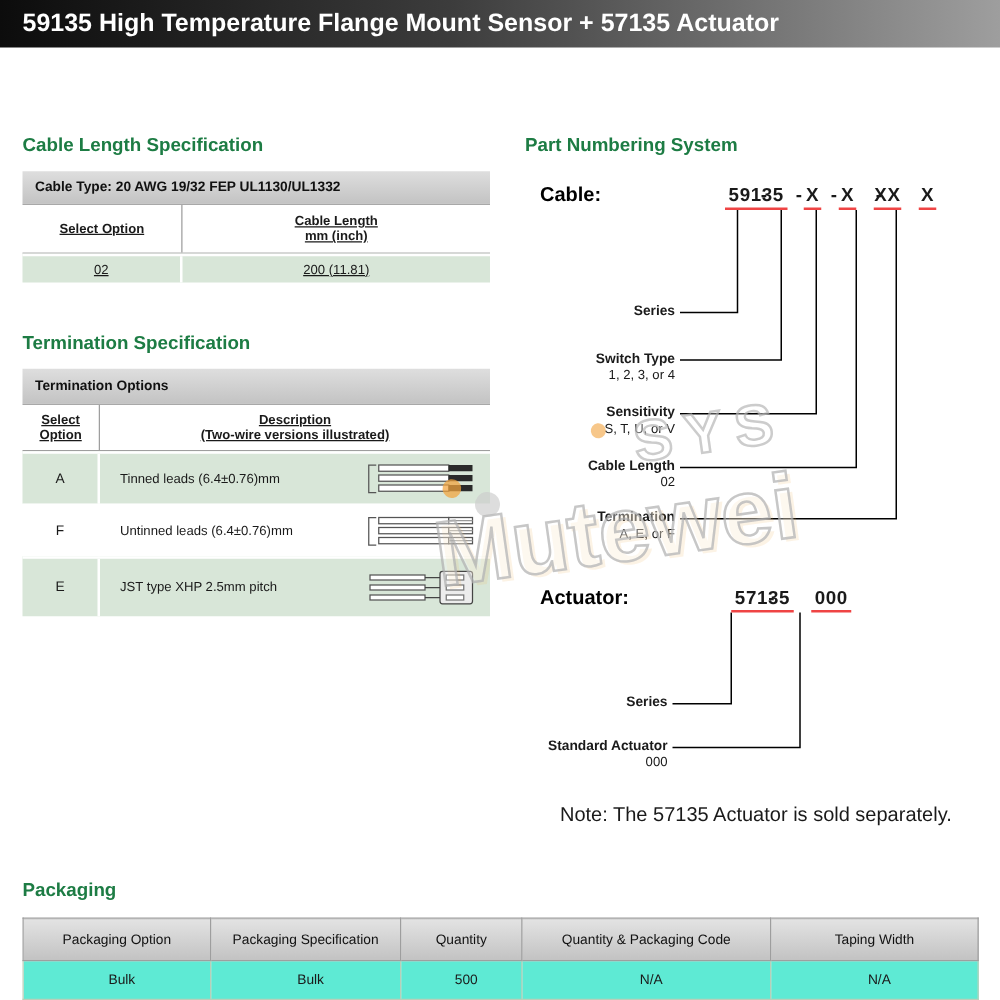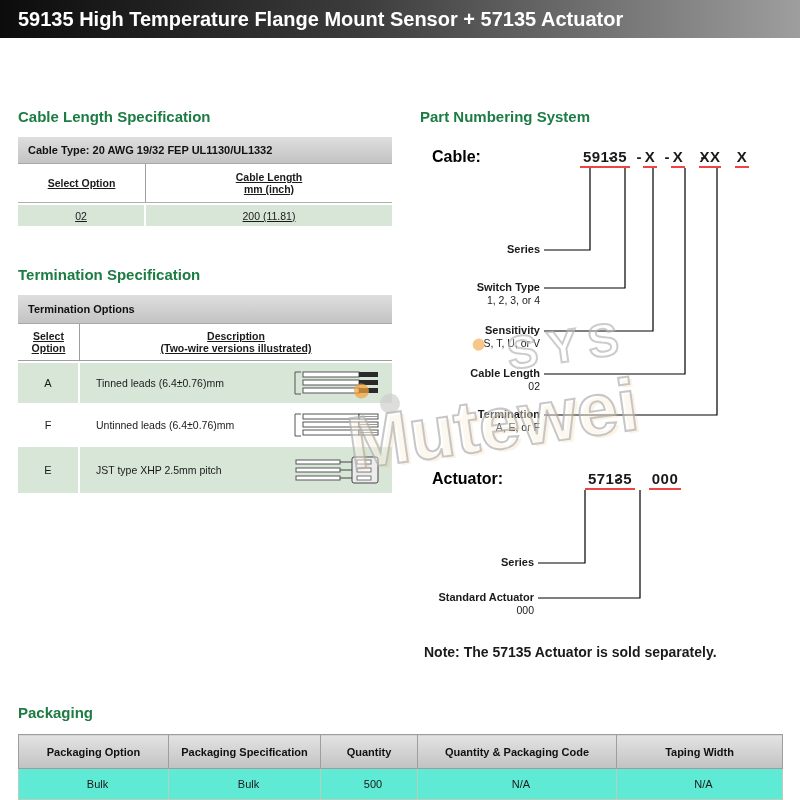--- a/index.html
+++ b/index.html
@@ -59,27 +59,27 @@
   .pn-svg{position:absolute;left:0;top:0;width:372px;height:566px;}
   .pn-label{position:absolute;font-size:16px;font-weight:bold;color:#000;}
   .pn-seg{position:absolute;font-size:15px;font-weight:bold;height:18px;line-height:18px;
           text-align:center;border-bottom:2px solid #ef4444;letter-spacing:0.5px;margin-left:25px;}
   .pn-dash{position:absolute;font-size:15px;font-weight:bold;height:18px;line-height:18px;
            width:10px;text-align:center;}
   .co{position:absolute;width:120px;text-align:right;}
   .co-a{width:114px;}
   .co-label{font-size:11px;font-weight:bold;line-height:13px;}
   .co-detail{font-size:10.5px;line-height:13px;}
-  .pn-note{position:absolute;left:4px;top:536px;font-size:14px;font-weight:bold;}
+  .pn-note{position:absolute;left:28px;top:536px;font-size:16px;font-weight:normal;}
 
   
   .packaging{position:absolute;left:18px;top:676px;width:764px;margin-top:28px;}
   .pack-table{border-collapse:collapse;width:764px;table-layout:fixed;margin-top:13px;}
   .pack-table th{background:linear-gradient(#e3e3e3,#c2c2c2);border:1px solid #9e9e9e;
-                 font-size:11px;height:31px;font-weight:bold;color:#111;}
+                 font-size:11px;height:31px;font-weight:normal;color:#111;}
   .pack-table td{border:1px solid #b9cfb9;font-size:11px;height:28px;text-align:center;background:#5eead4;padding-left:9px;}
 
   
   .watermark{position:absolute;left:330px;top:322px;width:430px;height:170px;
              transform:rotate(-8deg);opacity:0.85;pointer-events:none;z-index:10;}
   .wm-sys{position:absolute;left:185px;top:0;font-size:46px;font-weight:bold;letter-spacing:10px;
           color:rgba(255,255,255,0.35);-webkit-text-stroke:2px rgba(180,180,180,0.8);}
   .wm-name{position:absolute;left:15px;top:52px;font-size:74px;font-weight:bold;
            color:rgba(255,255,255,0.40);-webkit-text-stroke:2px rgba(178,178,178,0.85);
            text-shadow:3px 3px 0 rgba(240,175,90,0.18);}

